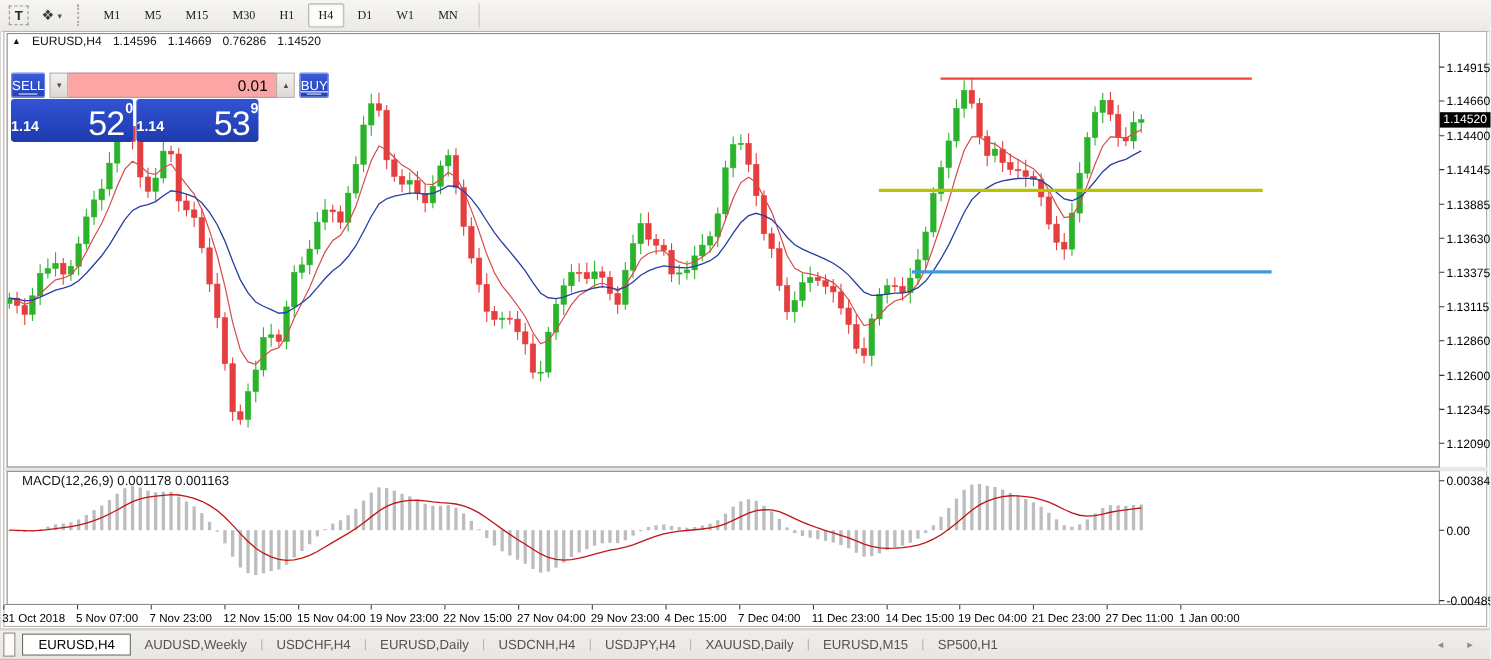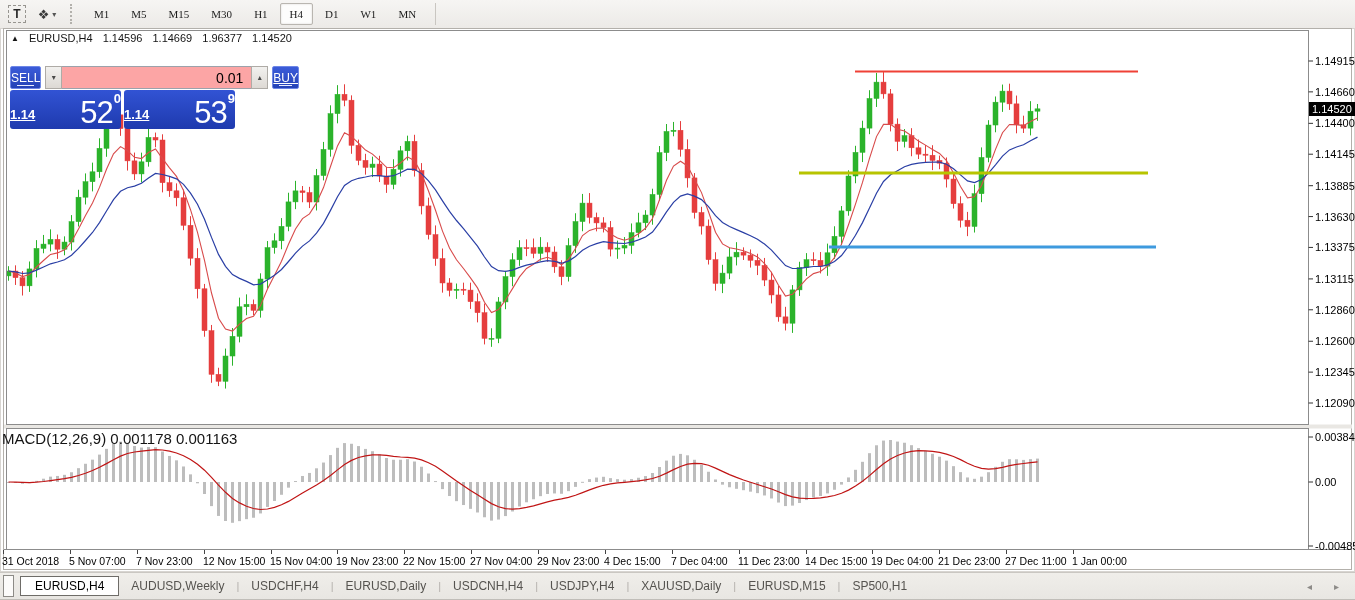--- a/index.html
+++ b/index.html
@@ -28,21 +28,21 @@
   }
   .tf-btn.active{background:#fdfdfc;border:1px solid #b9b6b0;box-shadow:inset 0 0 2px #d8d5d0;}
   .tb-sep{width:1px;height:22px;background:#c9c6c1;margin-left:8px;}
   
   #chart-svg{position:absolute;left:0;top:28px;background:#fff;display:block;}
   .ohlc-title{
     position:absolute;left:11px;top:32px;font-size:11px;color:#141414;white-space:nowrap;
   }
   .ohlc-title span{margin-right:7px;}
   .title-arrow{font-size:8px;margin-right:4px;position:relative;top:-1px;}
-  .macd-label{position:absolute;left:2px;top:430px;font-size:15px;color:#141414;}
+  .macd-label{position:absolute;left:20px;top:430px;font-size:12px;color:#141414;}
   .price-badge{
     position:absolute;left:1309px;width:46px;height:14px;background:#000;color:#fff;
     font-size:11px;line-height:14px;padding-left:3px;z-index:5;
   }
   
   .trade-panel{position:absolute;left:10px;top:66px;width:221px;z-index:6;}
   .tp-row1{display:flex;height:23px;}
   .mini-btn{
     position:relative;width:48px;display:flex;align-items:center;justify-content:center;
     background:linear-gradient(#3b5cd9,#2442b6);border:1px solid #6d86e6;border-radius:2px;
@@ -58,21 +58,21 @@
   .vol-field{
     flex:1;border:1px solid #9ba2ab;border-left:none;border-right:none;background:#fca5a5;
     font-family:"Liberation Sans","DejaVu Sans",sans-serif;font-size:14px;text-align:right;
     padding:0 8px 0 0;color:#000;box-sizing:border-box;min-width:0;
   }
   .tp-row2{display:flex;margin-top:1px;height:39px;gap:3px;}
   .price-box{
     flex:1;background:linear-gradient(#3253d4,#1e3aae);border-radius:3px;color:#fff;
     display:flex;align-items:flex-end;justify-content:center;padding-bottom:3px;cursor:pointer;
   }
-  .pb-small{font-size:13px;font-weight:700;margin:0 2px 4px 0;text-decoration:underline;}
+  .pb-small{font-size:13px;font-weight:700;margin:0 2px 4px 0;}
   .pb-big{font-size:31px;line-height:27px;font-weight:400;letter-spacing:-1px;margin-left:43px;}
   .pb-sup{font-size:13px;font-weight:700;margin:0 0 20px 1px;}
   
   .tabbar{
     position:absolute;left:0;top:572px;width:1355px;height:28px;box-sizing:border-box;
     background:linear-gradient(#f0eeea,#e8e6e2);
     border-top:1px solid #cac7c2;border-bottom:1px solid #c0bdb8;
     display:flex;align-items:center;padding-left:3px;
   }
   .tab-notch{width:9px;height:20px;background:#fcfbfa;border:1px solid #8d8b87;margin-right:6px;}
@@ -652,21 +652,21 @@
       <line x1="1073.5" y1="522" x2="1073.5" y2="526" stroke="#444"></line>
       <text x="1072" y="537" font-size="10.5" fill="#000" font-family="Liberation Sans, DejaVu Sans, sans-serif">1 Jan 00:00</text>
     </g>
   </svg>
 
 <div class="ohlc-title">
   <span class="title-arrow">▲</span>
   <span>EURUSD,H4</span>
   <span>1.14596</span>
   <span>1.14669</span>
-  <span>1.96377</span>
+  <span>0.76286</span>
   <span>1.14520</span>
 </div>
 
 <div class="macd-label">MACD(12,26,9) 0.001178 0.001163</div>
 
 <div class="price-badge" id="price-badge" style="top: 101.819px;">1.14520</div>
 
 <div class="trade-panel">
   <div class="tp-row1">
     <div class="mini-btn">SELL</div>

